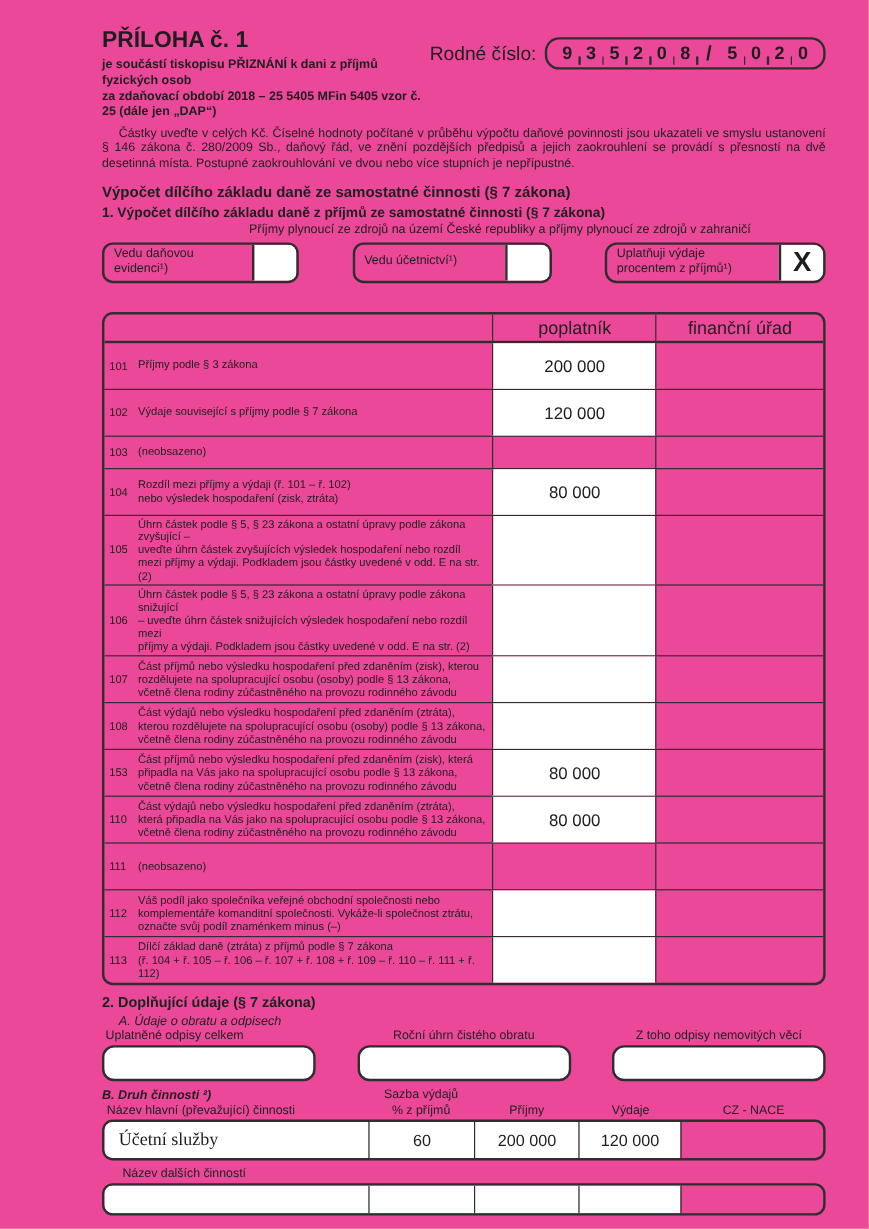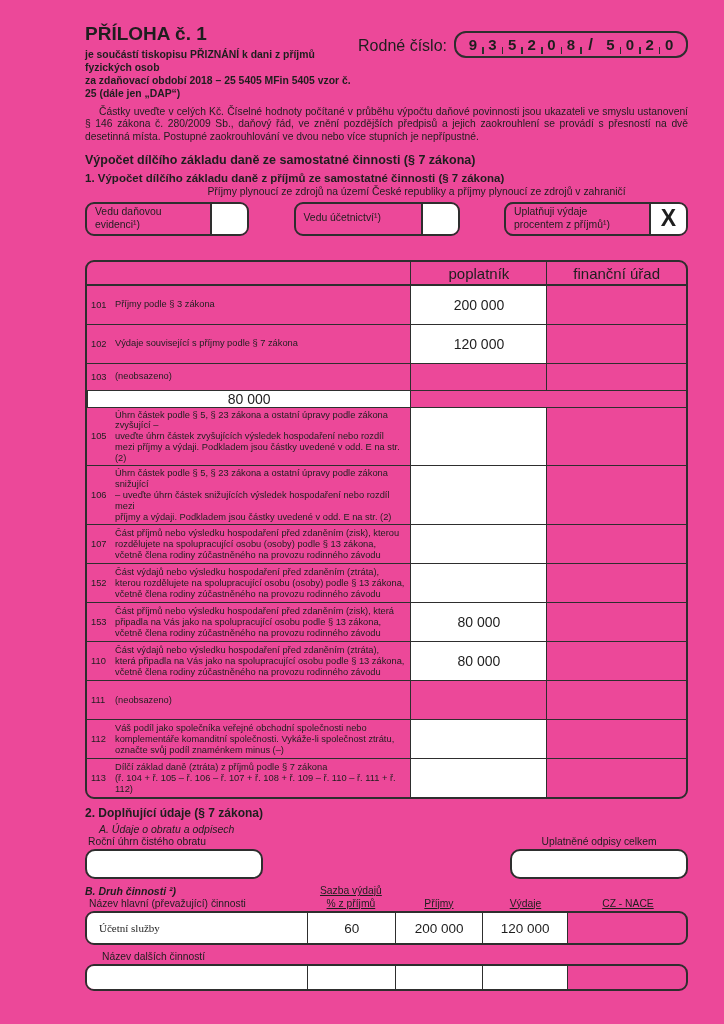--- a/index.html
+++ b/index.html
@@ -32,21 +32,21 @@
 
   .intro { font-size: 10.3px; font-weight: normal; line-height: 1.22; margin-top: 6px; text-indent: 14px; text-align: justify; }
 
   .h1 { font-size: 12.5px; font-weight: bold; margin-top: 9px; }
   .h2 { font-size: 11.5px; font-weight: bold; margin-top: 5px; }
   .note { font-size: 10.4px; margin-top: 2px; text-align: center; padding-left: 60px; }
 
   
   .cbrow { display: flex; justify-content: space-between; margin-top: 5px; }
   .cb { border: 2px solid #2e2e2e; border-radius: 9px; height: 34px; display: flex; overflow: hidden; }
-  .cb1 { width: 164px; } .cb2 { width: 166px; } .cb3 { width: 184px; }
+  .cb1 { width: 164px; } .cb2 { width: 166px; } .cb3 { width: 184px; border-radius: 10px; }
   .cb-label { flex: 1; font-size: 10.4px; display: flex; align-items: center; padding: 0 8px; line-height: 1.18; white-space: pre-line; }
   .cb-box { width: 37px; background: #fff; border-left: 2px solid #2e2e2e; display: flex; align-items: center; justify-content: center; font-size: 23px; font-weight: bold; }
 
   
   .t1 { margin-top: 24px; border: 2px solid #2e2e2e; border-radius: 9px; overflow: hidden; }
   .t1 .tr { display: grid; grid-template-columns: 54% 22.7% 23.3%; border-top: 1px solid #2e2e2e; }
   .t1 .tr.first { border-top: none; }
   .t1 .tr.thick { border-top: 2px solid #2e2e2e; }
   .t1 .th { font-size: 15px; text-align: center; padding: 3px 0 2px; }
   .t1 .th.bl { border-left: 1px solid #2e2e2e; }
@@ -63,31 +63,31 @@
   .pa-head { font-size: 10.5px; font-weight: normal; font-style: italic; margin: 3px 0 0 14px; }
   .fields { display: flex; justify-content: space-between; margin-top: 1px; }
   .field { width: 178px; }
   .f-label { font-size: 10.3px; margin-left: 3px; white-space: nowrap; }
   .field:nth-child(2) .f-label, .field:nth-child(3) .f-label { text-align: center; margin-left: 0; }
   .fbox { height: 30px; border: 2px solid #2e2e2e; border-radius: 10px; background: #fff; margin-top: 2px; }
 
   .bgrid { display: grid; grid-template-columns: 36.8% 14.6% 14.6% 14.1% 19.9%; }
   .bcap1 { margin-top: 6px; }
   .pb-head { font-size: 10.5px; font-weight: bold; font-style: italic; }
-  .bcap { font-size: 10.3px; text-align: center; line-height: 1.2; text-decoration: underline; }
+  .bcap { font-size: 10.3px; text-align: center; line-height: 1.2; }
   .bcol0 { font-size: 10.3px; text-align: left; padding-left: 4px; line-height: 1.2; }
 
   .tB { border: 2px solid #2e2e2e; border-radius: 9px; overflow: hidden; margin-top: 1px; }
   .tB .trb { display: grid; grid-template-columns: 36.8% 14.6% 14.6% 14.1% 19.9%; border-top: 1px solid #2e2e2e; }
   .tB .trb.first { border-top: none; }
   .bc { border-left: 1px solid #2e2e2e; background: #fff; min-height: 23px; display: flex; align-items: center; justify-content: center; font-size: 13.5px; }
   .bc.name { border-left: none; justify-content: flex-start; padding-left: 12px; }
   .bc.pinkc { background: transparent; }
   .trb.mainrow .bc { min-height: 30px; }
-  .serif { font-family: "Liberation Serif", serif; font-size: 11px; }
+  .serif { font-family: "Liberation Serif", serif; font-size: 15px; }
   .other-label { font-size: 10.3px; margin: 6px 0 2px 17px; }
 </style>
 </head>
 <body>
 
 <div class="page">
   <div class="content">
 
     <div class="hdr">
       <div>
@@ -162,20 +162,25 @@
       </div>
       <div class="tr short">
         <div class="cl">
             <span class="num">103</span>
             <span class="lbl">(neobsazeno)</span>
           </div>
         <div class="cv"></div>
         <div class="cf"></div>
       </div>
       <div class="tr">
+        <div class="cl">
+            <span class="num">104</span>
+            <span class="lbl">Rozdíl mezi příjmy a výdaji (ř. 101 – ř. 102)
+nebo výsledek hospodaření (zisk, ztráta)</span>
+          </div>
         <div class="cv white">80 000</div>
         <div class="cf"></div>
       </div>
       <div class="tr">
         <div class="cl">
             <span class="num">105</span>
             <span class="lbl">Úhrn částek podle § 5, § 23 zákona a ostatní úpravy podle zákona zvyšující –
 uveďte úhrn částek zvyšujících výsledek hospodaření nebo rozdíl
 mezi příjmy a výdaji. Podkladem jsou částky uvedené v odd. E na str. (2)</span>
           </div>
@@ -197,21 +202,21 @@
             <span class="num">107</span>
             <span class="lbl">Část příjmů nebo výsledku hospodaření před zdaněním (zisk), kterou
 rozdělujete na spolupracující osobu (osoby) podle § 13 zákona,
 včetně člena rodiny zúčastněného na provozu rodinného závodu</span>
           </div>
         <div class="cv white"></div>
         <div class="cf"></div>
       </div>
       <div class="tr">
         <div class="cl">
-            <span class="num">152</span>
+            <span class="num">108</span>
             <span class="lbl">Část výdajů nebo výsledku hospodaření před zdaněním (ztráta),
 kterou rozdělujete na spolupracující osobu (osoby) podle § 13 zákona,
 včetně člena rodiny zúčastněného na provozu rodinného závodu</span>
           </div>
         <div class="cv white"></div>
         <div class="cf"></div>
       </div>
       <div class="tr">
         <div class="cl">
             <span class="num">153</span>
@@ -259,25 +264,29 @@
         <div class="cv white"></div>
         <div class="cf"></div>
       </div>
     </div>
 
     <div class="s2h">2. Doplňující údaje (§ 7 zákona)</div>
     <div class="pa-head">A. Údaje o obratu a odpisech</div>
 
     <div class="fields">
       <div class="field">
+        <div class="f-label">Uplatněné odpisy celkem</div>
+        <div class="fbox"></div>
+      </div>
+      <div class="field">
         <div class="f-label">Roční úhrn čistého obratu</div>
         <div class="fbox"></div>
       </div>
       <div class="field">
-        <div class="f-label">Uplatněné odpisy celkem</div>
+        <div class="f-label">Z toho odpisy nemovitých věcí</div>
         <div class="fbox"></div>
       </div>
     </div>
 
     <div class="bgrid bcap1">
       <div class="pb-head">B. Druh činnosti ²)</div>
       <div class="bcap">Sazba výdajů</div>
       <div></div>
         <div></div>
         <div></div>

